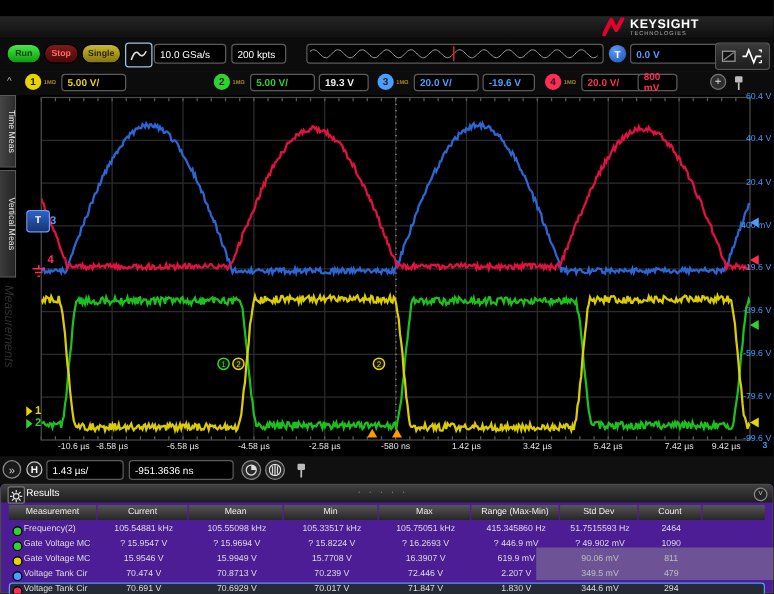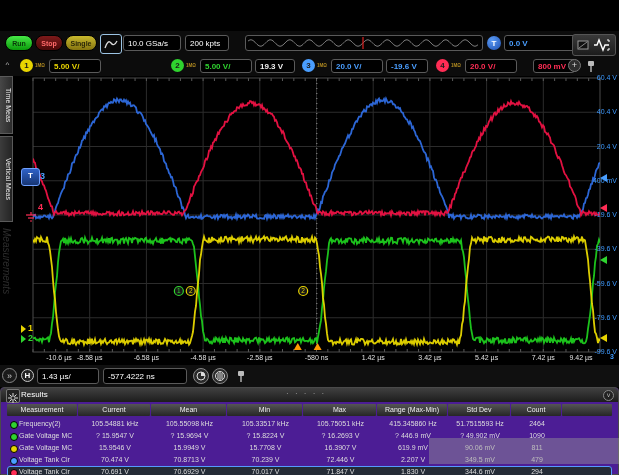--- a/index.html
+++ b/index.html
@@ -64,20 +64,27 @@
   .trow.sel{border-color:#5599ff;background:#242b36;}
   .wmbox{left:428px;top:50px;width:190px;height:26px;background:rgba(150,150,150,0.45);}
   .wmtext{left:430px;top:53px;font-size:16px;font-weight:bold;color:rgba(195,205,0,0.95);letter-spacing:0px;}
 </style>
 </head>
 <body>
 
 <div id="app">
 
 
+  <div class="abs logobar">
+    <svg class="abs" style="left:482px;top:1px;" width="20" height="15" viewBox="0 0 20 15">
+      <path d="M1,14 L7,2 L11,10 L16,1" fill="none" stroke="#e8002d" stroke-width="3.2" stroke-linecap="round" stroke-linejoin="round"></path>
+    </svg>
+    <div class="abs brand">KEYSIGHT</div>
+    <div class="abs brandsub">TECHNOLOGIES</div>
+  </div>
 
   <div class="abs toolbar">
     <div class="pill run">Run</div>
     <div class="pill stop">Stop</div>
     <div class="pill single">Single</div>
     <div class="curvebtn" style="position:absolute;">
       <svg width="14" height="12" viewBox="0 0 14 12">
           <path d="M1,10 Q4,1 7,5 T13,3" fill="none" stroke="#ddd" stroke-width="1.3"></path>
         </svg>
     </div>
@@ -117,21 +124,21 @@
     <div class="fld chfld" style="left:255px;width:40px;color:#f0f0f0;">19.3 V</div>
 
     <div class="chv" style="left:302px;background:#4a9eff;">3</div>
     <div class="imp" style="left:317px;">1MΩ</div>
     <div class="fld chfld" style="left:331px;width:52px;color:#4a9eff;">20.0 V/</div>
     <div class="fld chfld" style="left:386px;width:42px;color:#4a9eff;">-19.6 V</div>
 
     <div class="chv" style="left:436px;background:#ff2d55;">4</div>
     <div class="imp" style="left:451px;">1MΩ</div>
     <div class="fld chfld" style="left:465px;width:52px;color:#ff2d55;">20.0 V/</div>
-    <div class="fld chfld" style="left:533px;width:42px;color:#ff2d55;">800 mV</div>
+    <div class="fld chfld" style="left:510px;width:32px;color:#ff2d55;">800 mV</div>
 
     <div class="abs addbtn" style="left:568px;">+</div>
     <svg class="abs" style="left:586px;top:3px;" width="10" height="13">
         <rect x="2" y="1" width="6" height="5" fill="#bbb" rx="1"></rect>
         <line x1="5" y1="6" x2="5" y2="12" stroke="#bbb" stroke-width="1.4"></line>
       </svg>
   </div>
 
   <div class="abs sidebar">
     <div class="vtab" style="top:0;height:58px;">Time Meas</div>
@@ -327,21 +334,21 @@
     <div class="larrow" style="left:8px;top:249px;border-left:5px solid #e8d400;"></div>
     <div class="mlabel" style="left:15px;top:247px;color:#e8d400;">1</div>
     <div class="larrow" style="left:8px;top:259px;border-left:5px solid #2fd32f;"></div>
     <div class="mlabel" style="left:15px;top:257px;color:#2fd32f;">2</div>
   </div>
 
   <div class="abs hbar">
     <div class="circ expand">»</div>
     <div class="circ hbtn">H</div>
     <div class="fld" style="left:37px;top:3px;width:62px;">1.43 µs/</div>
-    <div class="fld" style="left:103px;top:3px;width:84px;">-577.4222 ns</div>
+    <div class="fld" style="left:103px;top:3px;width:84px;">-951.3636 ns</div>
     <div class="circ hic" style="left:193px;">
       <svg width="10" height="10">
           <circle cx="5" cy="5" r="4" fill="none" stroke="#ddd"></circle>
           <path d="M5,5 L5,1 A4,4 0 0 1 9,5 Z" fill="#ddd"></path>
         </svg>
     </div>
     <div class="circ hic" style="left:212px;">
       <svg width="10" height="10">
           <circle cx="5" cy="5" r="4.5" fill="none" stroke="#ddd"></circle>
           <line x1="3" y1="2" x2="3" y2="8" stroke="#ddd"></line>

